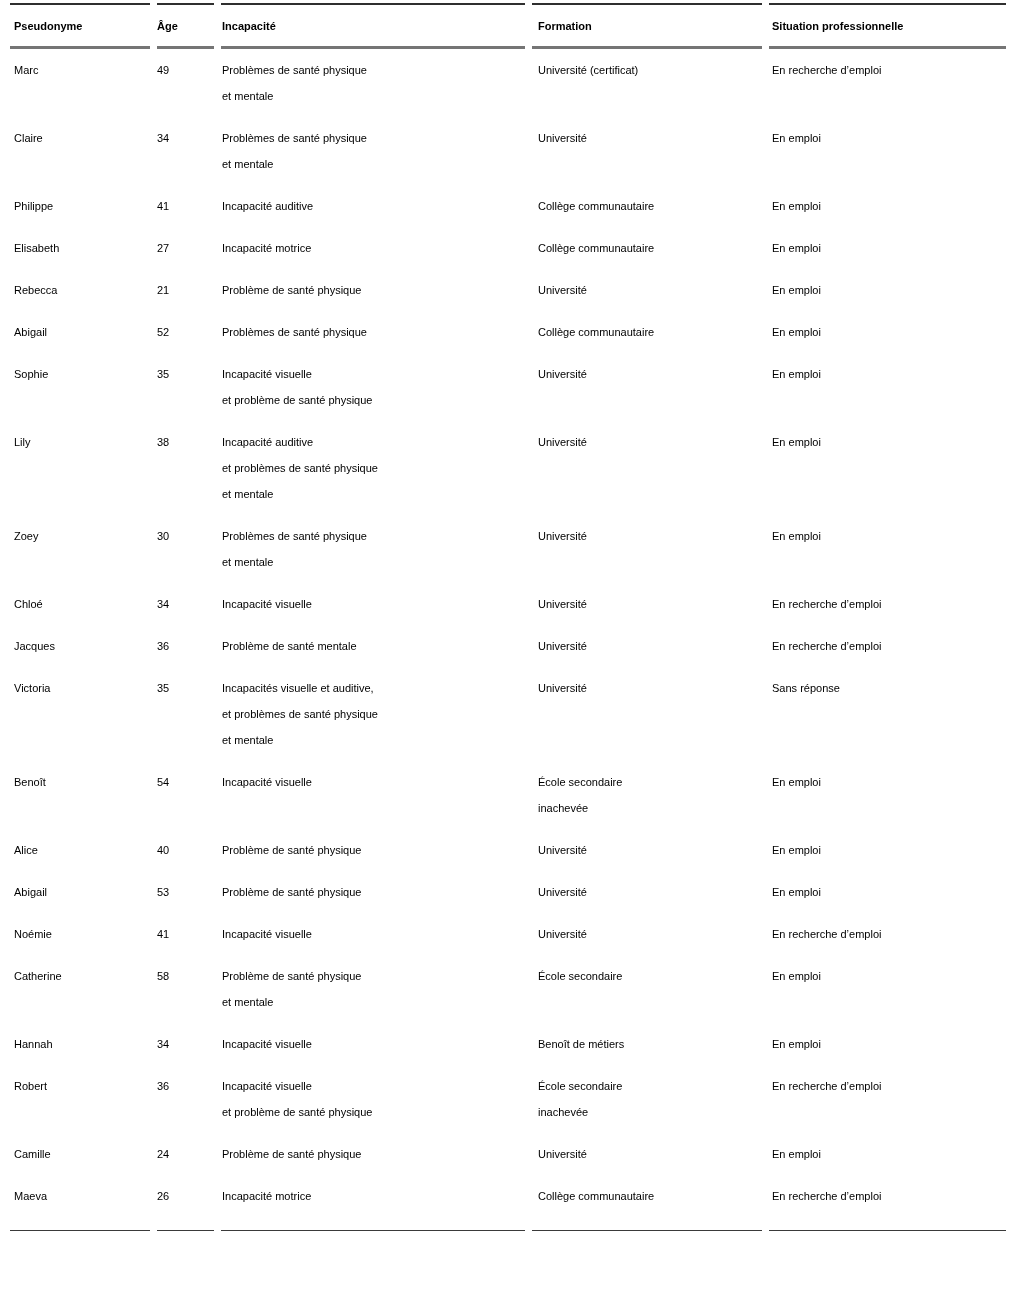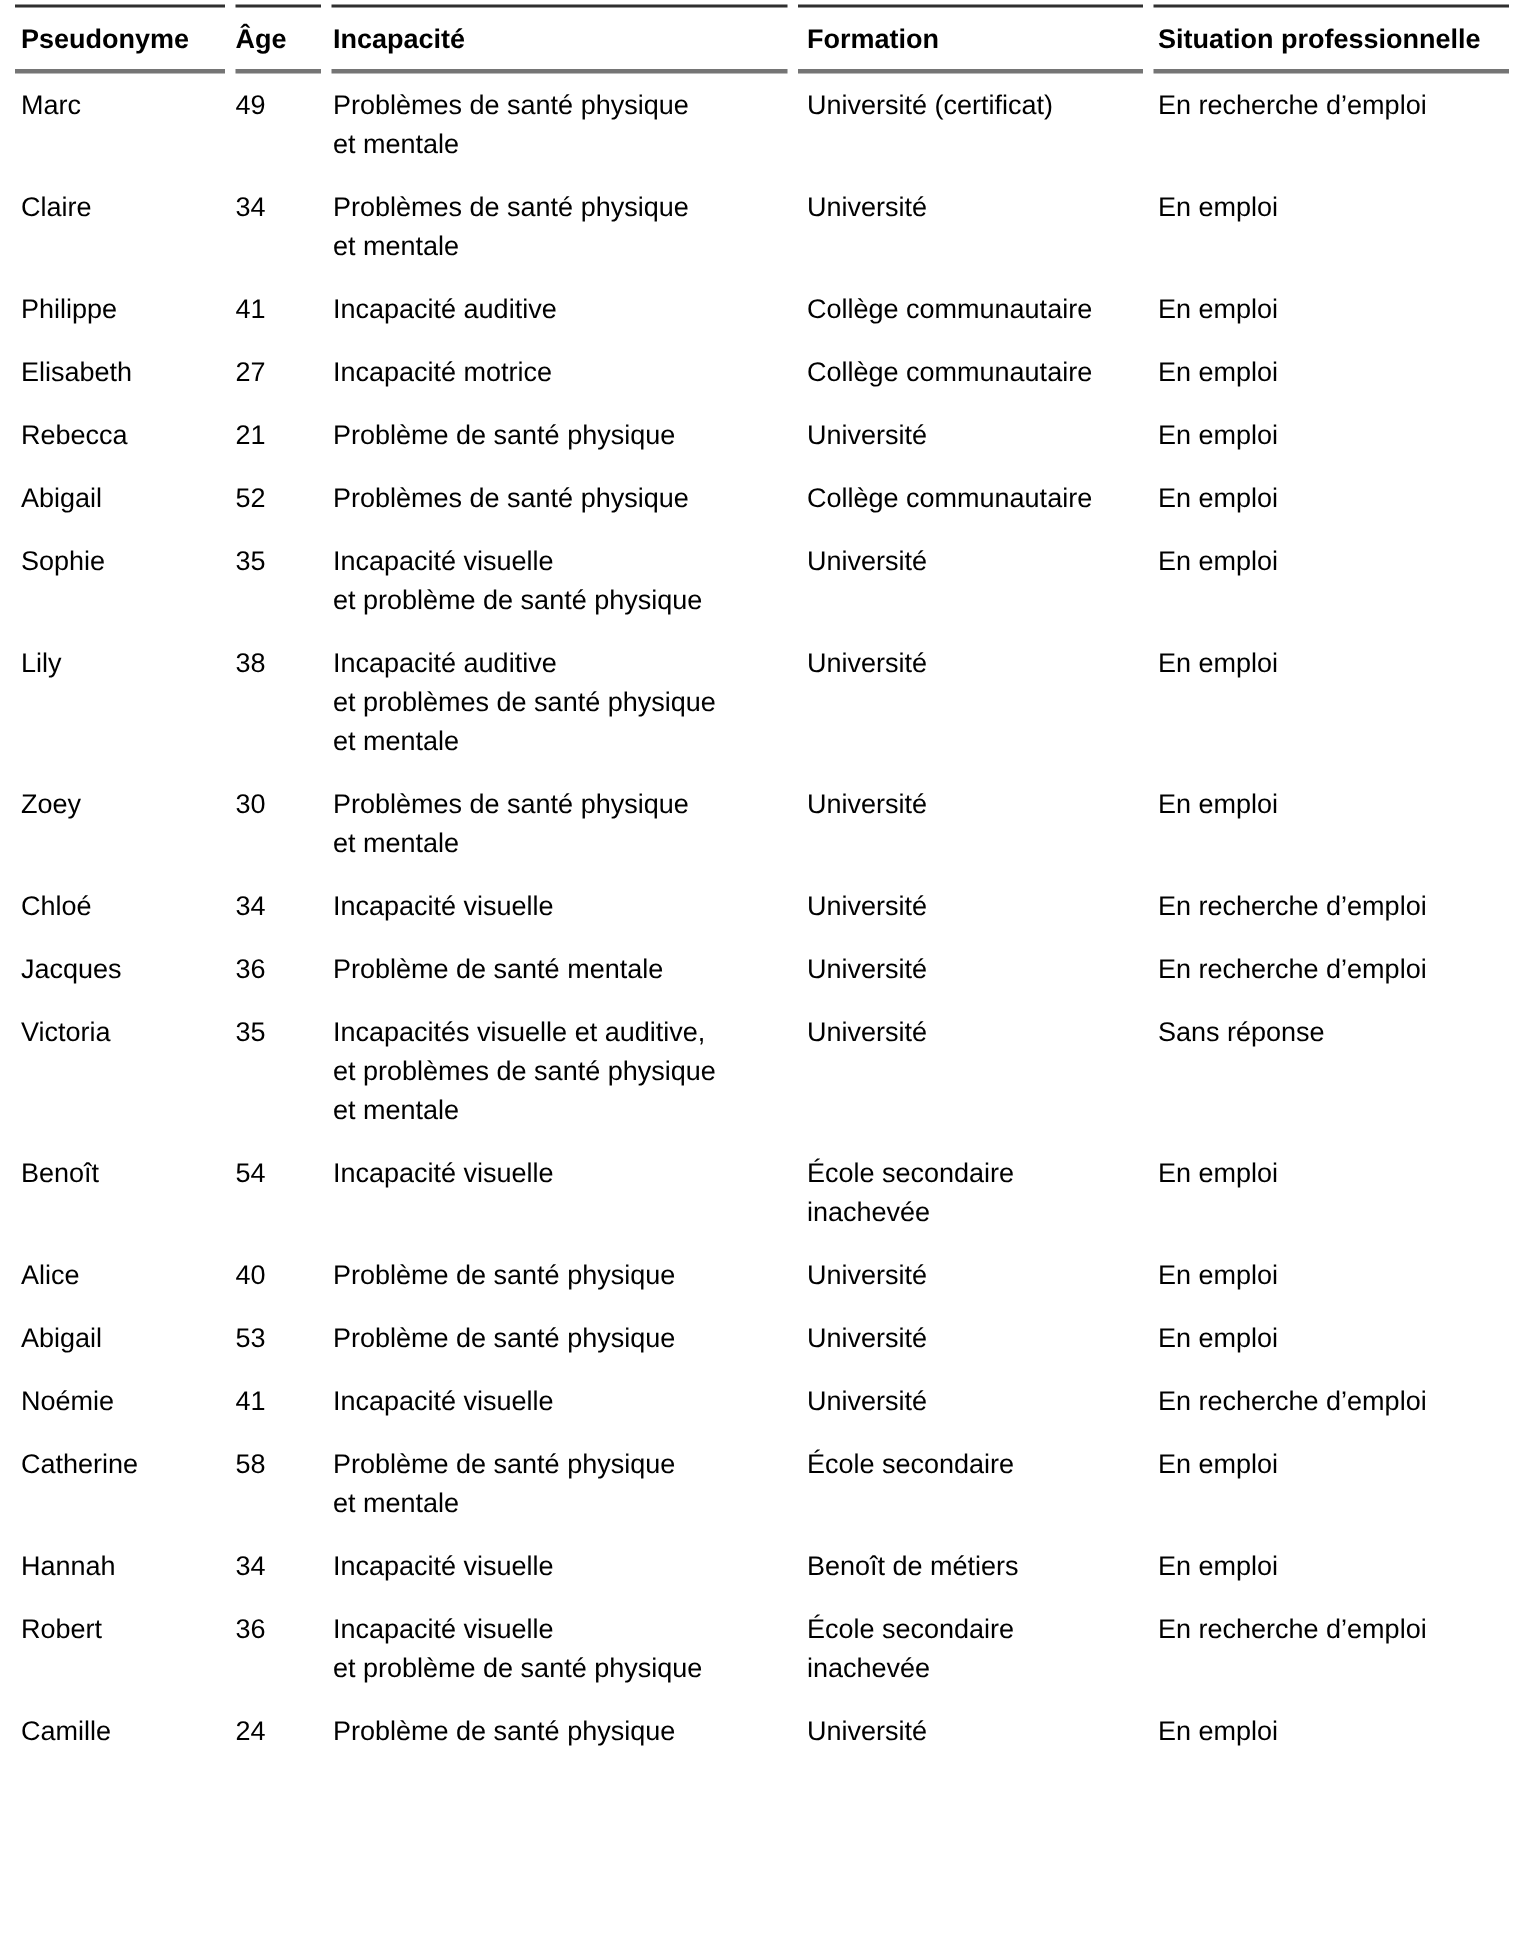--- a/index.html
+++ b/index.html
@@ -22,21 +22,21 @@
     height:1290px;
     background:var(--bg);
     padding:3px 0 0 3px;
     overflow:hidden;
   }
   table.participants{
     border-collapse:separate;
     border-spacing:7px 0;
     table-layout:fixed;
     width:1010px;
-    font-size:18px;
+    font-size:11px;
     color:var(--text);
   }
   col.c-pseudonyme{width:140px;}
   col.c-age{width:57px;}
   col.c-incapacite{width:304px;}
   col.c-formation{width:230px;}
   col.c-situation{width:237px;}
 
   th{
     font-weight:bold;
@@ -313,15 +313,26 @@
           <td>Camille</td>
           <td>24</td>
           <td>
             <div class="cell-line">Problème de santé physique</div>
           </td>
           <td>
             <div class="cell-line">Université</div>
           </td>
           <td>En emploi</td>
         </tr>
+        <tr class="last-row">
+          <td>Maeva</td>
+          <td>26</td>
+          <td>
+            <div class="cell-line">Incapacité motrice</div>
+          </td>
+          <td>
+            <div class="cell-line">Collège communautaire</div>
+          </td>
+          <td>En recherche d’emploi</td>
+        </tr>
       </tbody>
   </table>
 </div>
 
 </body></html>

